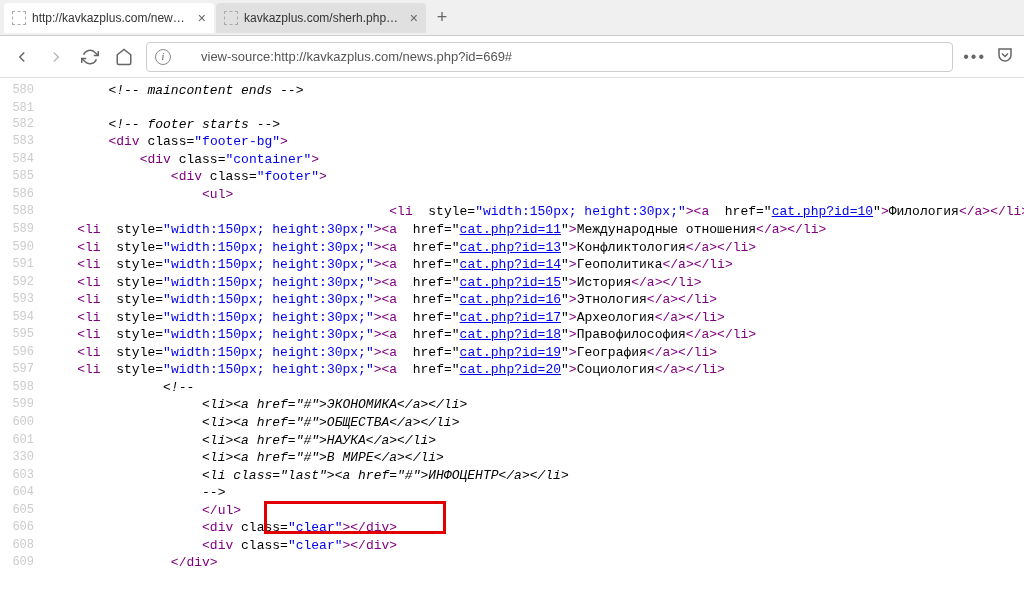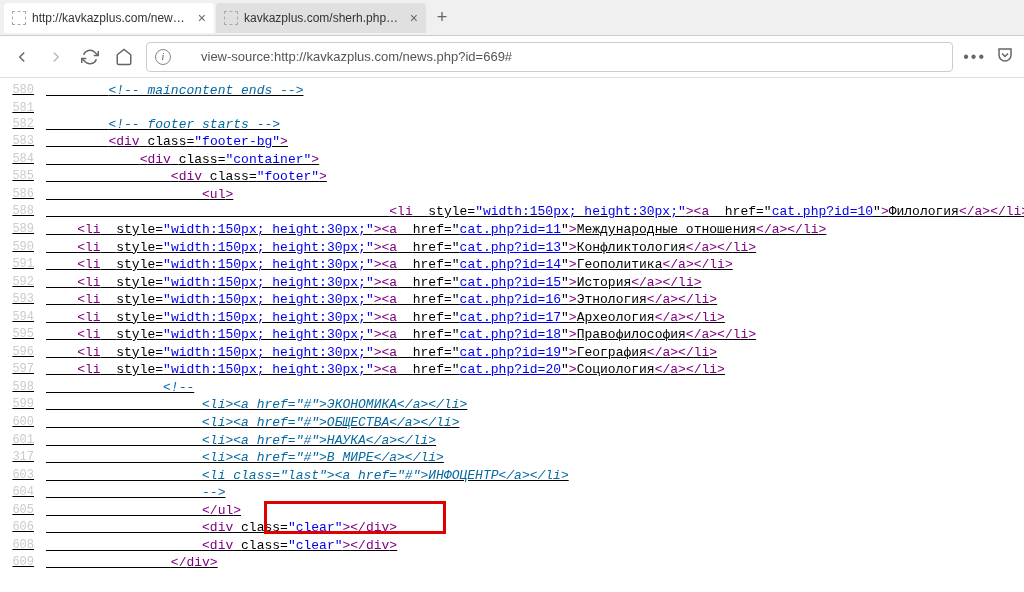--- a/index.html
+++ b/index.html
@@ -17,25 +17,25 @@
     .nav-btn { width: 24px; height: 24px; display: flex; align-items: center; justify-content: center; color: #666; cursor: pointer; }
     .nav-btn svg { width: 18px; height: 18px; }
     .url-bar { flex: 1; height: 30px; border: 1px solid #ccc; border-radius: 4px; display: flex; align-items: center; padding: 0 8px; gap: 6px; font-size: 13px; color: #555; }
     .url-info-icon { width: 16px; height: 16px; border: 1px solid #888; border-radius: 50%; display: flex; align-items: center; justify-content: center; font-size: 10px; font-style: italic; font-family: serif; }
     .url-text { flex: 1; margin-left: 24px; }
     .right-icons { display: flex; gap: 10px; align-items: center; }
     .dots { letter-spacing: 2px; color: #666; }
     .pocket-icon { width: 18px; height: 18px; }
     
     .source-view { padding: 4px 0; font-family: Consolas, 'Courier New', monospace; font-size: 13px; line-height: 1.35; }
-    .line { display: flex; white-space: pre; text-decoration: underline; }
+    .line { display: flex; white-space: pre; }
     .lineno { width: 46px; text-align: right; padding-right: 12px; color: #ccc; font-size: 12px; flex-shrink: 0; user-select: none; }
     .code { flex: 1; }
     
-    .comment { color: #0369a1; font-style: italic; }
+    .comment { color: #000000; font-style: italic; }
     .tag-punc { color: #800080; }
     .tag-name { color: #800080; }
     .attr-name { color: #000; }
     .attr-val { color: #0000EE; }
     .attr-link { color: #0000EE; text-decoration: underline; }
     .text-content { color: #000; }
     
     .highlight-box { position: absolute; border: 3px solid #e00000; pointer-events: none; }
   </style>
 </head>
@@ -107,21 +107,21 @@
     <div class="line"><span class="lineno">592</span><span class="code">    <span class="tag-punc">&lt;</span><span class="tag-name">li</span>  <span class="attr-name">style</span>=<span class="attr-val">"width:150px; height:30px;"</span><span class="tag-punc">&gt;</span><span class="tag-punc">&lt;</span><span class="tag-name">a</span>  <span class="attr-name">href</span>="<span class="attr-link">cat.php?id=15</span>"<span class="tag-punc">&gt;</span><span class="text-content">История</span><span class="tag-punc">&lt;/</span><span class="tag-name">a</span><span class="tag-punc">&gt;</span><span class="tag-punc">&lt;/</span><span class="tag-name">li</span><span class="tag-punc">&gt;</span></span></div>
     <div class="line"><span class="lineno">593</span><span class="code">    <span class="tag-punc">&lt;</span><span class="tag-name">li</span>  <span class="attr-name">style</span>=<span class="attr-val">"width:150px; height:30px;"</span><span class="tag-punc">&gt;</span><span class="tag-punc">&lt;</span><span class="tag-name">a</span>  <span class="attr-name">href</span>="<span class="attr-link">cat.php?id=16</span>"<span class="tag-punc">&gt;</span><span class="text-content">Этнология</span><span class="tag-punc">&lt;/</span><span class="tag-name">a</span><span class="tag-punc">&gt;</span><span class="tag-punc">&lt;/</span><span class="tag-name">li</span><span class="tag-punc">&gt;</span></span></div>
     <div class="line"><span class="lineno">594</span><span class="code">    <span class="tag-punc">&lt;</span><span class="tag-name">li</span>  <span class="attr-name">style</span>=<span class="attr-val">"width:150px; height:30px;"</span><span class="tag-punc">&gt;</span><span class="tag-punc">&lt;</span><span class="tag-name">a</span>  <span class="attr-name">href</span>="<span class="attr-link">cat.php?id=17</span>"<span class="tag-punc">&gt;</span><span class="text-content">Археология</span><span class="tag-punc">&lt;/</span><span class="tag-name">a</span><span class="tag-punc">&gt;</span><span class="tag-punc">&lt;/</span><span class="tag-name">li</span><span class="tag-punc">&gt;</span></span></div>
     <div class="line"><span class="lineno">595</span><span class="code">    <span class="tag-punc">&lt;</span><span class="tag-name">li</span>  <span class="attr-name">style</span>=<span class="attr-val">"width:150px; height:30px;"</span><span class="tag-punc">&gt;</span><span class="tag-punc">&lt;</span><span class="tag-name">a</span>  <span class="attr-name">href</span>="<span class="attr-link">cat.php?id=18</span>"<span class="tag-punc">&gt;</span><span class="text-content">Правофилософия</span><span class="tag-punc">&lt;/</span><span class="tag-name">a</span><span class="tag-punc">&gt;</span><span class="tag-punc">&lt;/</span><span class="tag-name">li</span><span class="tag-punc">&gt;</span></span></div>
     <div class="line"><span class="lineno">596</span><span class="code">    <span class="tag-punc">&lt;</span><span class="tag-name">li</span>  <span class="attr-name">style</span>=<span class="attr-val">"width:150px; height:30px;"</span><span class="tag-punc">&gt;</span><span class="tag-punc">&lt;</span><span class="tag-name">a</span>  <span class="attr-name">href</span>="<span class="attr-link">cat.php?id=19</span>"<span class="tag-punc">&gt;</span><span class="text-content">География</span><span class="tag-punc">&lt;/</span><span class="tag-name">a</span><span class="tag-punc">&gt;</span><span class="tag-punc">&lt;/</span><span class="tag-name">li</span><span class="tag-punc">&gt;</span></span></div>
     <div class="line"><span class="lineno">597</span><span class="code">    <span class="tag-punc">&lt;</span><span class="tag-name">li</span>  <span class="attr-name">style</span>=<span class="attr-val">"width:150px; height:30px;"</span><span class="tag-punc">&gt;</span><span class="tag-punc">&lt;</span><span class="tag-name">a</span>  <span class="attr-name">href</span>="<span class="attr-link">cat.php?id=20</span>"<span class="tag-punc">&gt;</span><span class="text-content">Социология</span><span class="tag-punc">&lt;/</span><span class="tag-name">a</span><span class="tag-punc">&gt;</span><span class="tag-punc">&lt;/</span><span class="tag-name">li</span><span class="tag-punc">&gt;</span></span></div>
     <div class="line"><span class="lineno">598</span><span class="code">               <span class="comment">&lt;!--</span></span></div>
     <div class="line"><span class="lineno">599</span><span class="code">                    <span class="comment">&lt;li&gt;&lt;a href="#"&gt;ЭКОНОМИКА&lt;/a&gt;&lt;/li&gt;</span></span></div>
     <div class="line"><span class="lineno">600</span><span class="code">                    <span class="comment">&lt;li&gt;&lt;a href="#"&gt;ОБЩЕСТВА&lt;/a&gt;&lt;/li&gt;</span></span></div>
     <div class="line"><span class="lineno">601</span><span class="code">                    <span class="comment">&lt;li&gt;&lt;a href="#"&gt;НАУКА&lt;/a&gt;&lt;/li&gt;</span></span></div>
-    <div class="line"><span class="lineno">317</span><span class="code">                    <span class="comment">&lt;li&gt;&lt;a href="#"&gt;В МИРЕ&lt;/a&gt;&lt;/li&gt;</span></span></div>
+    <div class="line"><span class="lineno">330</span><span class="code">                    <span class="comment">&lt;li&gt;&lt;a href="#"&gt;В МИРЕ&lt;/a&gt;&lt;/li&gt;</span></span></div>
     <div class="line"><span class="lineno">603</span><span class="code">                    <span class="comment">&lt;li class="last"&gt;&lt;a href="#"&gt;ИНФОЦЕНТР&lt;/a&gt;&lt;/li&gt;</span></span></div>
     <div class="line"><span class="lineno">604</span><span class="code">                    <span class="comment">--&gt;</span></span></div>
     <div class="line"><span class="lineno">605</span><span class="code">                    <span class="tag-punc">&lt;/</span><span class="tag-name">ul</span><span class="tag-punc">&gt;</span></span></div>
     <div class="line"><span class="lineno">606</span><span class="code">                    <span class="tag-punc">&lt;</span><span class="tag-name">div</span> <span class="attr-name">class</span>=<span class="attr-val">"clear"</span><span class="tag-punc">&gt;</span><span class="tag-punc">&lt;/</span><span class="tag-name">div</span><span class="tag-punc">&gt;</span></span></div>
     <div class="line"><span class="lineno">608</span><span class="code">                    <span class="tag-punc">&lt;</span><span class="tag-name">div</span> <span class="attr-name">class</span>=<span class="attr-val">"clear"</span><span class="tag-punc">&gt;</span><span class="tag-punc">&lt;/</span><span class="tag-name">div</span><span class="tag-punc">&gt;</span></span></div>
     <div class="line"><span class="lineno">609</span><span class="code">                <span class="tag-punc">&lt;/</span><span class="tag-name">div</span><span class="tag-punc">&gt;</span></span></div>
   </div>
 
 <div class="highlight-box" id="highlight" style="left: 264px; top: 501px; width: 182px; height: 33px;"></div>
 

